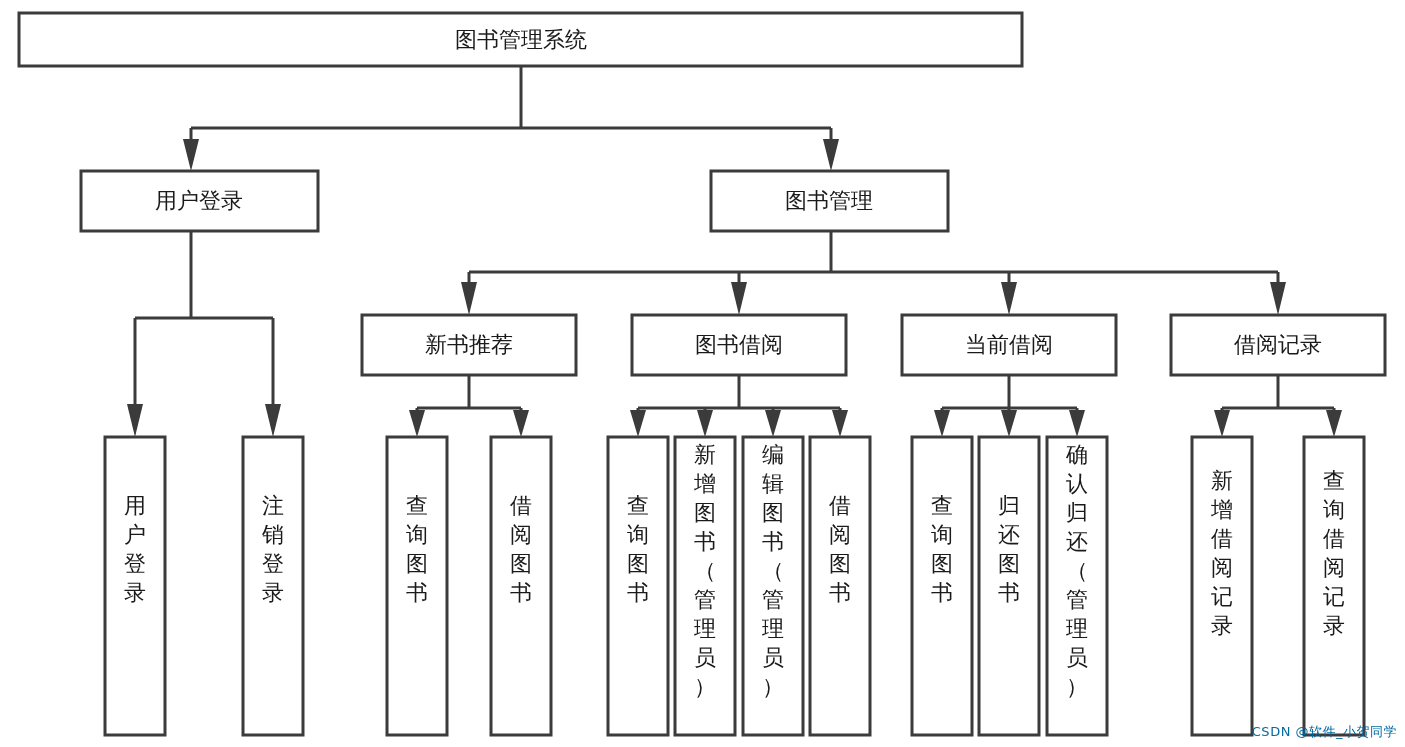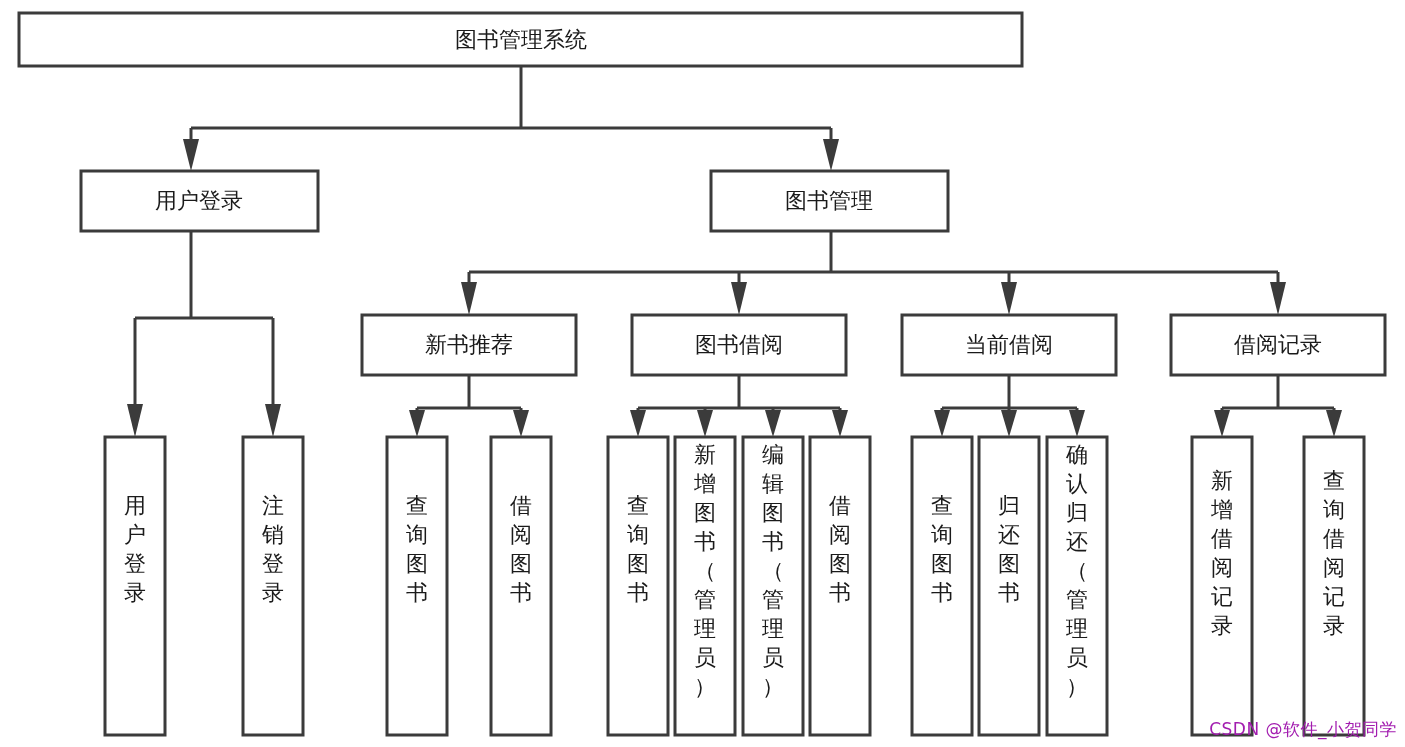--- a/index.html
+++ b/index.html
@@ -47,22 +47,22 @@
     fill: #1a1a1a;
     font-family: "DejaVu Sans", "Liberation Sans", sans-serif;
     font-size: 22px;
     text-anchor: middle;
   }
   .watermark {
     position: absolute;
     right: 8px;
     bottom: 6px;
     font-family: "DejaVu Sans", "Liberation Sans", sans-serif;
-    font-size: 17px;
-    color: #a21caf;
+    font-size: 13px;
+    color: #0369a1;
     white-space: nowrap;
     letter-spacing: 0.5px;
   }
 </style>
 </head>
 <body>
 
 <svg id="chart-root" viewBox="0 0 1405 747" xmlns="http://www.w3.org/2000/svg">
 
   <g>

